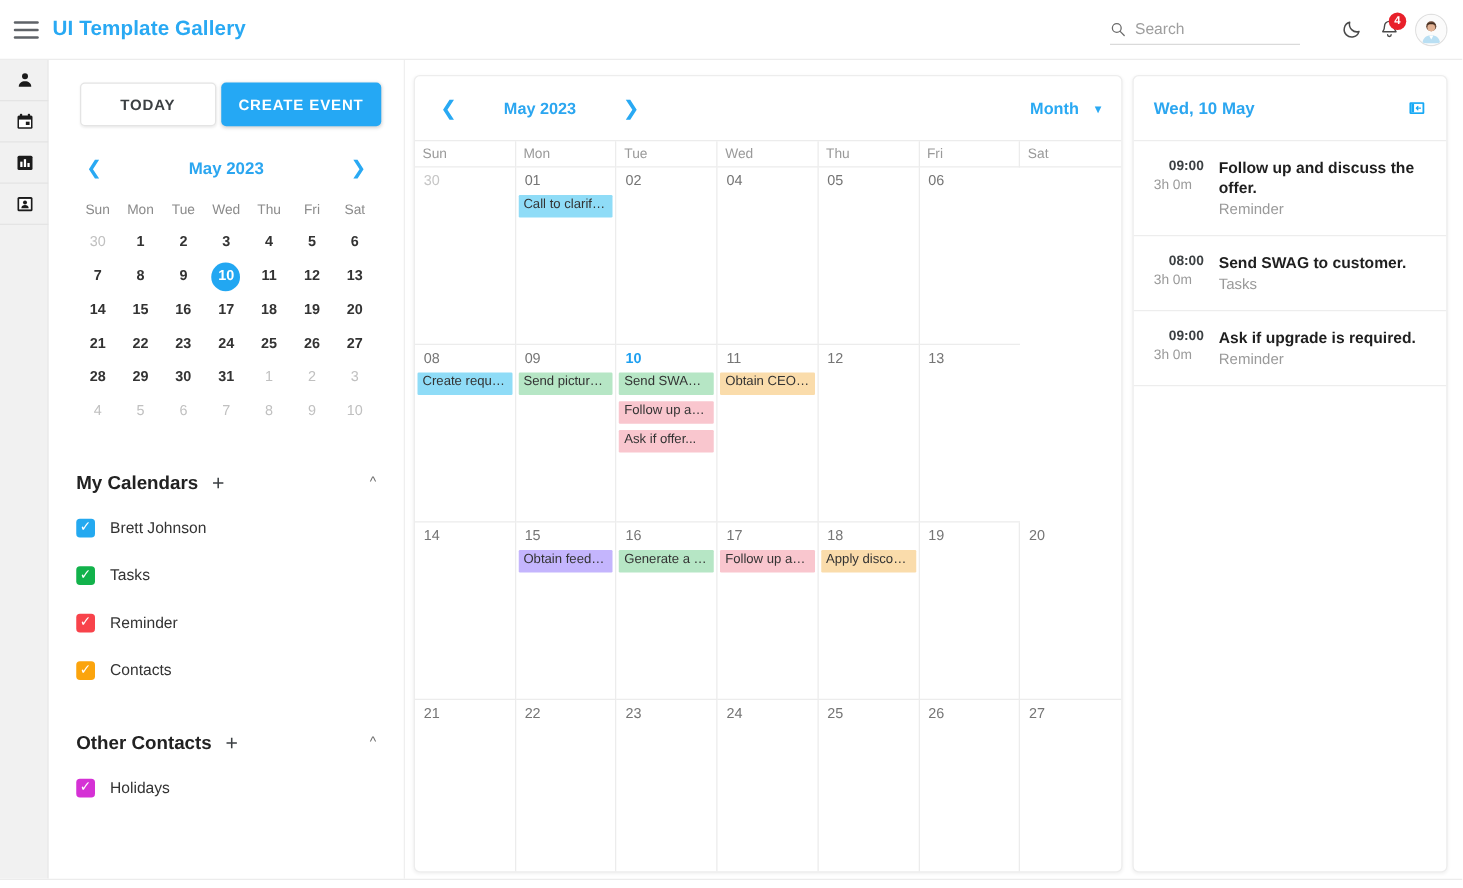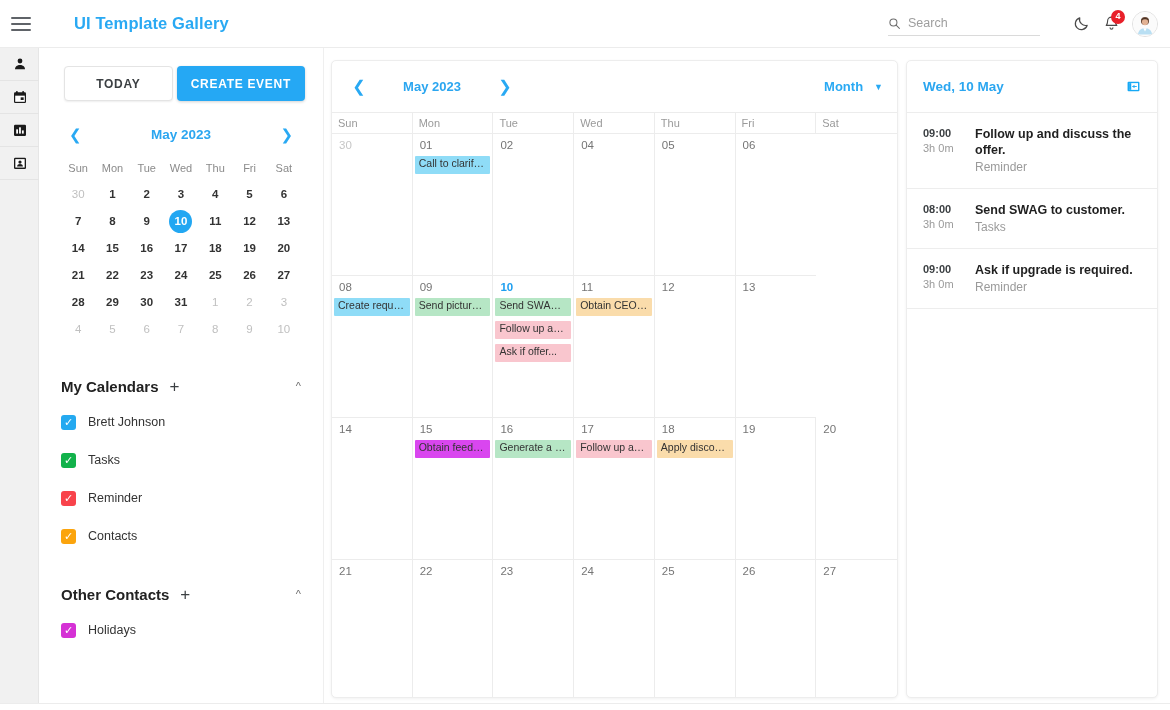--- a/index.html
+++ b/index.html
@@ -9,21 +9,21 @@
     background: #ffffff;
     overflow: hidden;
   }
   body { position: relative; }
 
   
   .topbar {
     position: absolute; top: 0; left: 0; width: 1170px; height: 48px;
     background: #ffffff;
     border-bottom: 1px solid #ececec;
-    display: flex; align-items: center; gap: 32px;
+    display: flex; align-items: center;
   }
   .hamburger {
     width: 20px; height: 14px; margin-left: 11px; margin-right: 11px;
     display: flex; flex-direction: column; justify-content: space-between;
     cursor: pointer;
   }
   .hamburger span { display: block; height: 2px; background: #5f6368; border-radius: 1px; }
   .app-title {
     color: #29a9f3; font-size: 16.5px; font-weight: bold; letter-spacing: .1px;
   }
@@ -184,21 +184,21 @@
     height: 52px; display: flex; align-items: center; padding: 0 16px;
     border-bottom: 1px solid #ededed;
   }
   .side-date { color: #2ba6f0; font-size: 13.5px; font-weight: bold; }
   .side-collapse { margin-left: auto; cursor: pointer; display: flex; }
   .agenda-row {
     display: flex; padding: 13px 16px 13px 16px; border-bottom: 1px solid #ededed;
     cursor: pointer;
   }
   .agenda-time { width: 52px; flex: none; }
-  .agenda-hh { font-size: 11px; color: #3c4043; font-weight: bold; line-height: 15px; }
+  .agenda-hh { font-size: 11px; color: #3c4043; font-weight: bold; line-height: 15px; margin-left: 12px; }
   .agenda-dur { font-size: 11px; color: #9a9a9a; line-height: 15px; }
   .agenda-title { font-size: 12.5px; color: #1f1f1f; font-weight: bold; line-height: 16px; }
   .agenda-cat { font-size: 12px; color: #9a9a9a; line-height: 16px; margin-top: 1px; }
 
   .bottom-strip {
     position: absolute; left: 0; top: 703px; width: 1170px; height: 7px;
     background: #fff; border-top: 1px solid #ececec;
   }
 </style>
 </head>
@@ -454,21 +454,21 @@
         <div class="daycell">
           <div class="daynum">13</div>
         </div>
       </div>
       <div class="week">
         <div class="daycell">
           <div class="daynum">14</div>
         </div>
         <div class="daycell">
           <div class="daynum">15</div>
-          <div class="chip" style="background: #d946ef;">Obtain feedb...</div>
+          <div class="chip" style="background: #c4b5fd;">Obtain feedb...</div>
         </div>
         <div class="daycell">
           <div class="daynum">16</div>
           <div class="chip" style="background: rgb(182, 230, 197);">Generate a qu...</div>
         </div>
         <div class="daycell">
           <div class="daynum">17</div>
           <div class="chip" style="background: rgb(249, 198, 206);">Follow up and...</div>
         </div>
         <div class="daycell">

